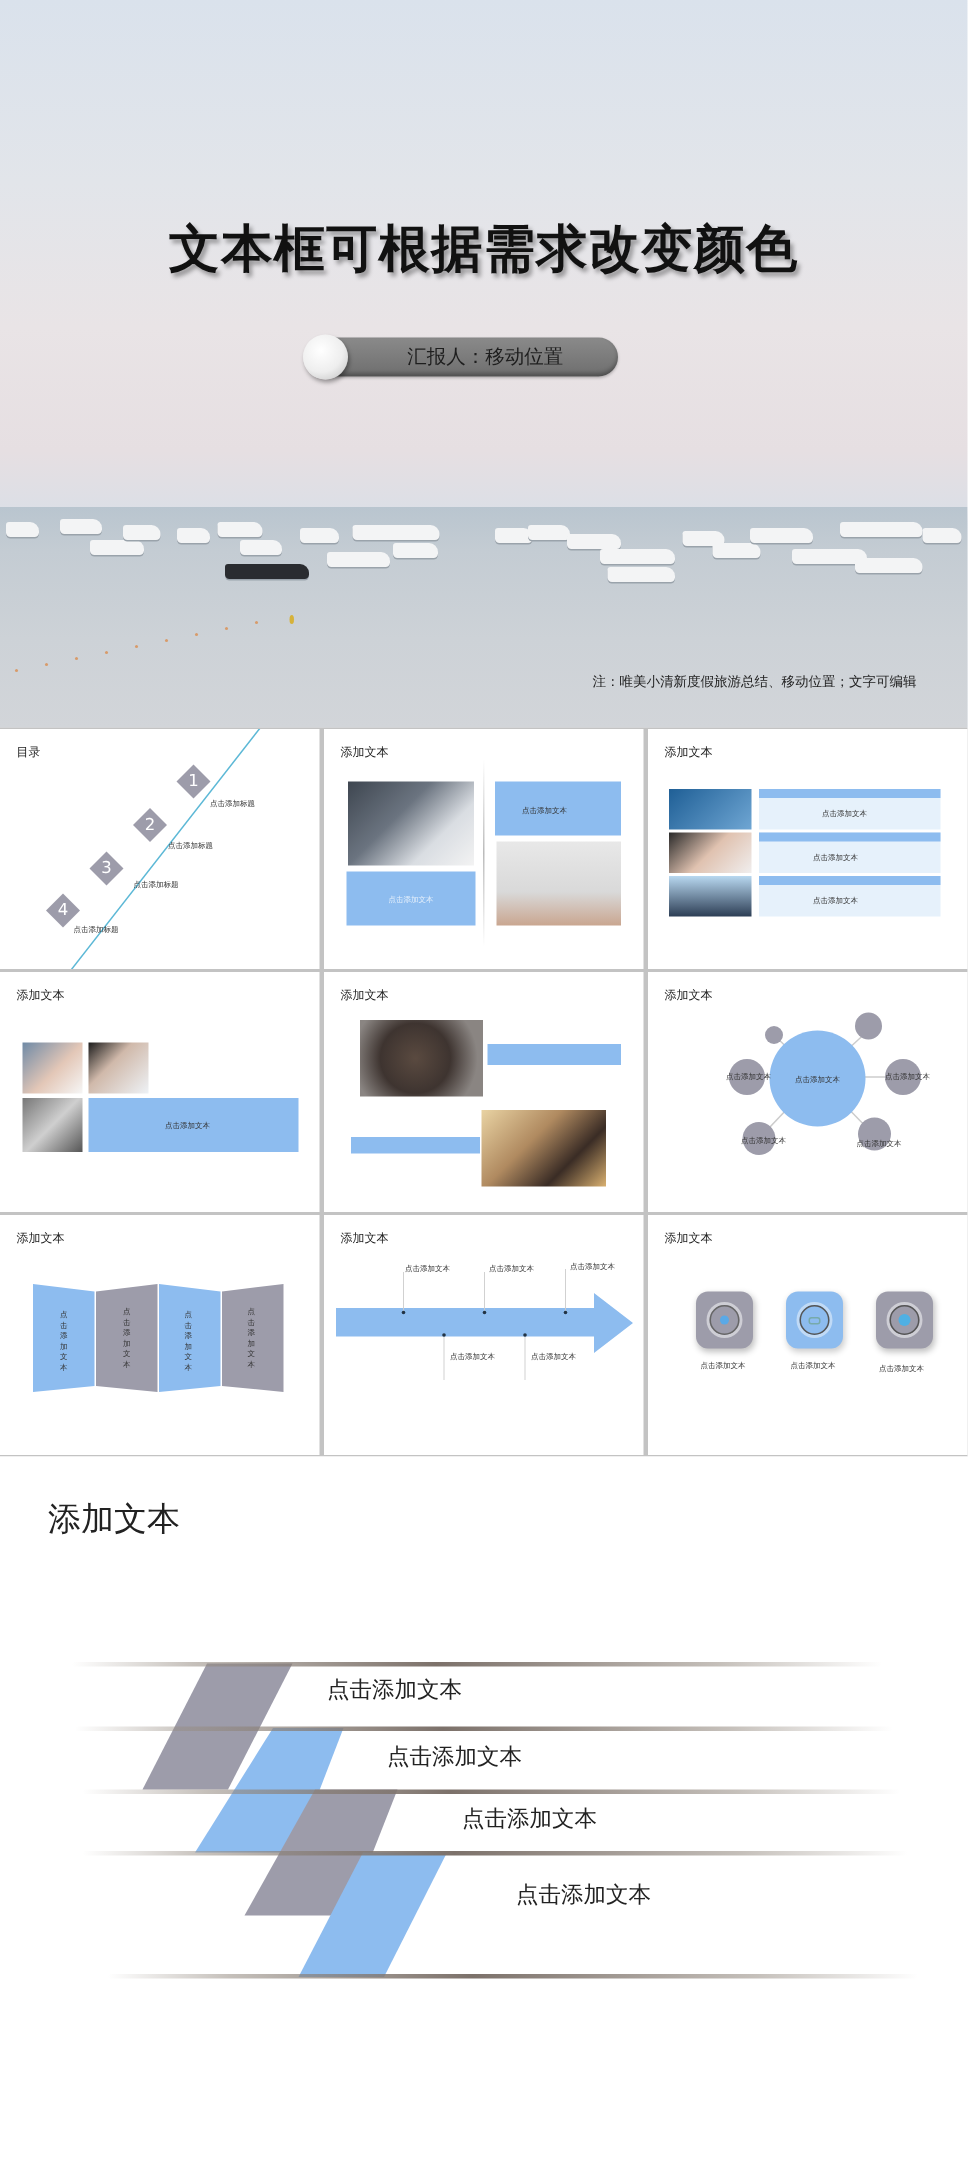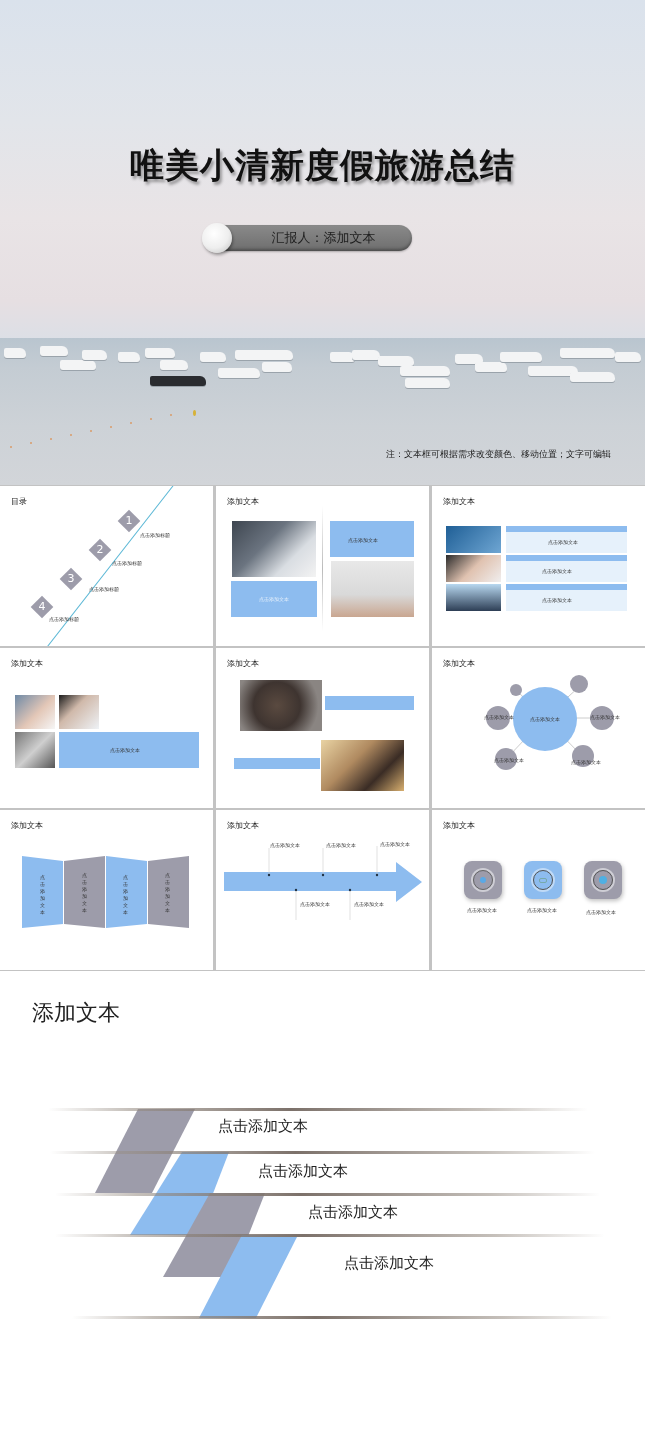--- a/index.html
+++ b/index.html
@@ -38,24 +38,24 @@
   
   .big-slide { position: absolute; left: 0; top: 971px; width: 645px; height: 484px; background: #fff; }
   .big-title { position: absolute; left: 32px; top: 27px; font-size: 22px; color: #222; }
   .rule { position: absolute; height: 3px; background: linear-gradient(90deg, rgba(255,255,255,0) 0%, rgba(150,140,130,0.55) 15%, #7c716a 45%, rgba(150,140,130,0.55) 80%, rgba(255,255,255,0) 100%); border-radius: 2px; }
   .big-label { position: absolute; font-size: 15px; color: #222; }
 </style>
 </head>
 <body>
 
 <div class="hero">
-  <div class="hero-title">唯美小清新度假旅游总结</div>
+  <div class="hero-title">文本框可根据需求改变颜色</div>
   <div class="hero-pill">
     <div class="hero-pill-knob"></div>
-    <div class="hero-pill-text">汇报人：添加文本</div>
+    <div class="hero-pill-text">汇报人：移动位置</div>
   </div>
   <div class="sea">
     <div class="boats">
       <div class="boat" style="left:4px;top:10px;width:22px;"></div>
       <div class="boat" style="left:40px;top:8px;width:28px;"></div>
       <div class="boat" style="left:60px;top:22px;width:36px;"></div>
       <div class="boat" style="left:82px;top:12px;width:25px;"></div>
       <div class="boat" style="left:118px;top:14px;width:22px;"></div>
       <div class="boat" style="left:145px;top:10px;width:30px;"></div>
       <div class="boat" style="left:160px;top:22px;width:28px;"></div>
@@ -83,21 +83,21 @@
       <div class="buoy" style="left:50px;top:30px;"></div>
       <div class="buoy" style="left:70px;top:26px;"></div>
       <div class="buoy" style="left:90px;top:22px;"></div>
       <div class="buoy" style="left:110px;top:18px;"></div>
       <div class="buoy" style="left:130px;top:14px;"></div>
       <div class="buoy" style="left:150px;top:10px;"></div>
       <div class="buoy" style="left:170px;top:6px;"></div>
       <div class="buoy" style="left:193px;top:2px;width:3px;height:6px;background:#d6b23a;"></div>
     </div>
   </div>
-  <div class="hero-note">注：文本框可根据需求改变颜色、移动位置；文字可编辑</div>
+  <div class="hero-note">注：唯美小清新度假旅游总结、移动位置；文字可编辑</div>
 </div>
 
 <div class="grid">
 
   <div class="slide" style="left:0;top:1px;">
     <div class="slide-title">目录</div>
     <div class="toc-line"></div>
     <div class="toc-diamond" style="left:121px;top:27px;"></div>
     <div class="toc-num" style="left:121px;top:27px;">1</div>
     <div class="s-label" style="left:140px;top:46px;">点击添加标题</div>

